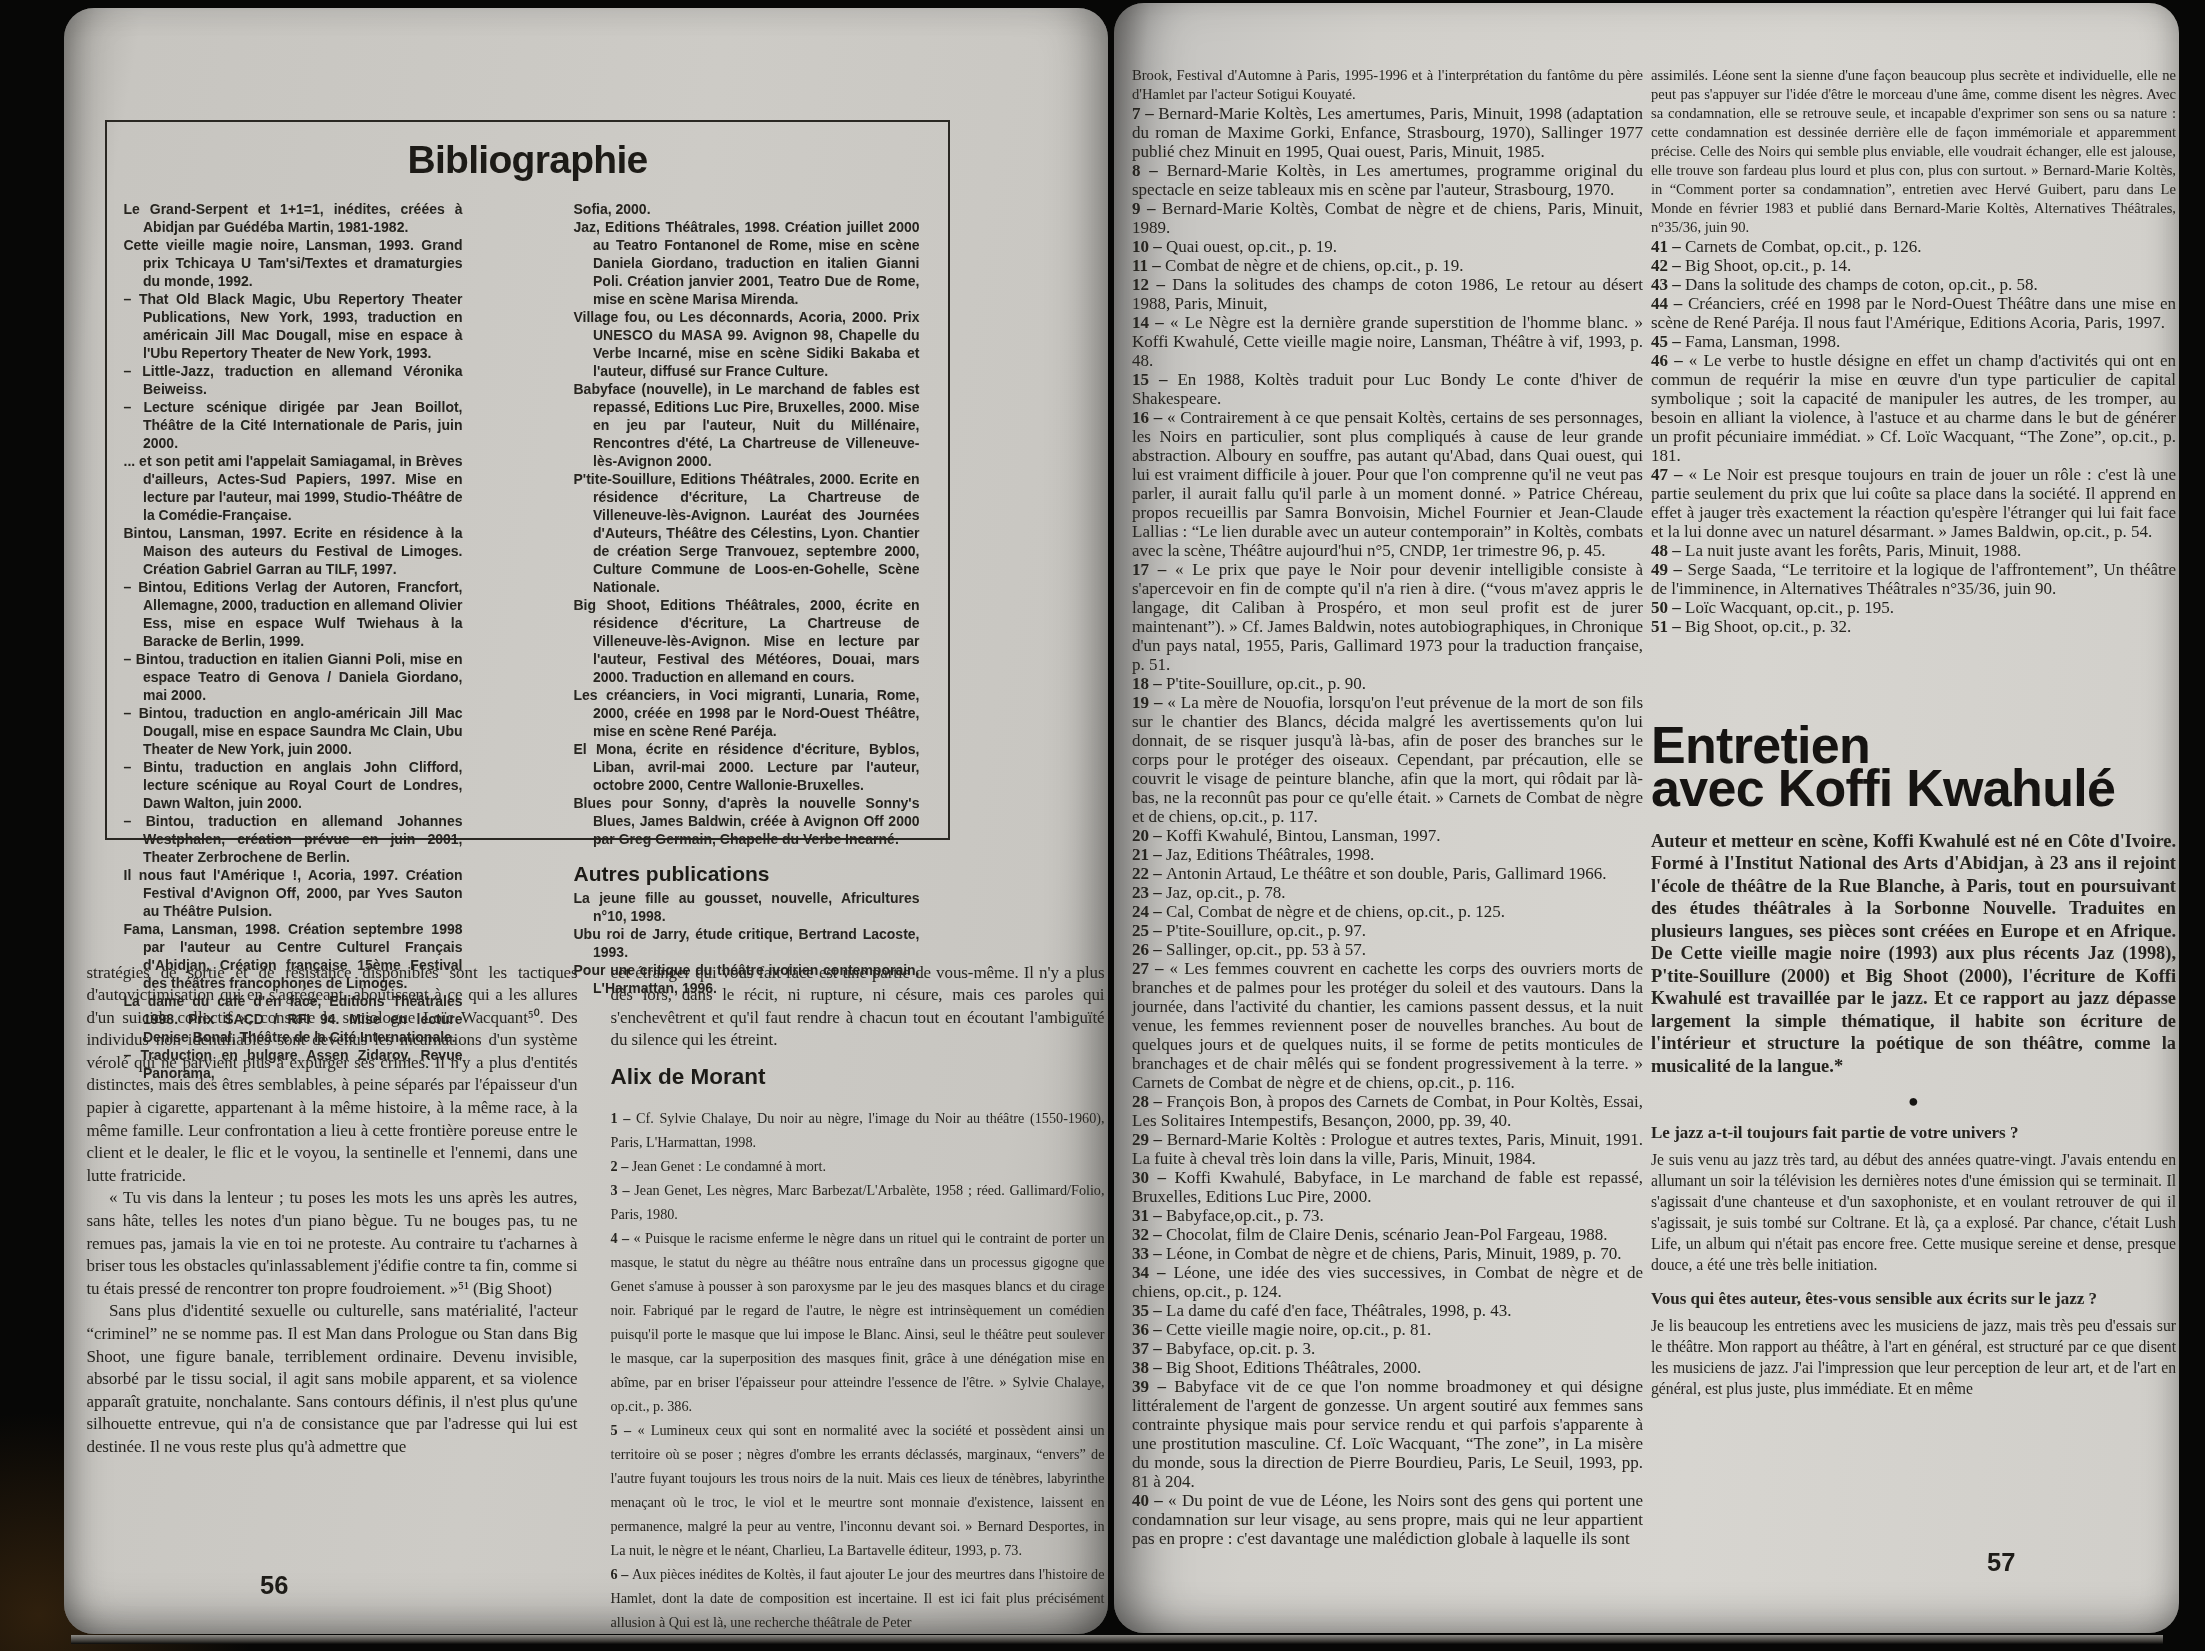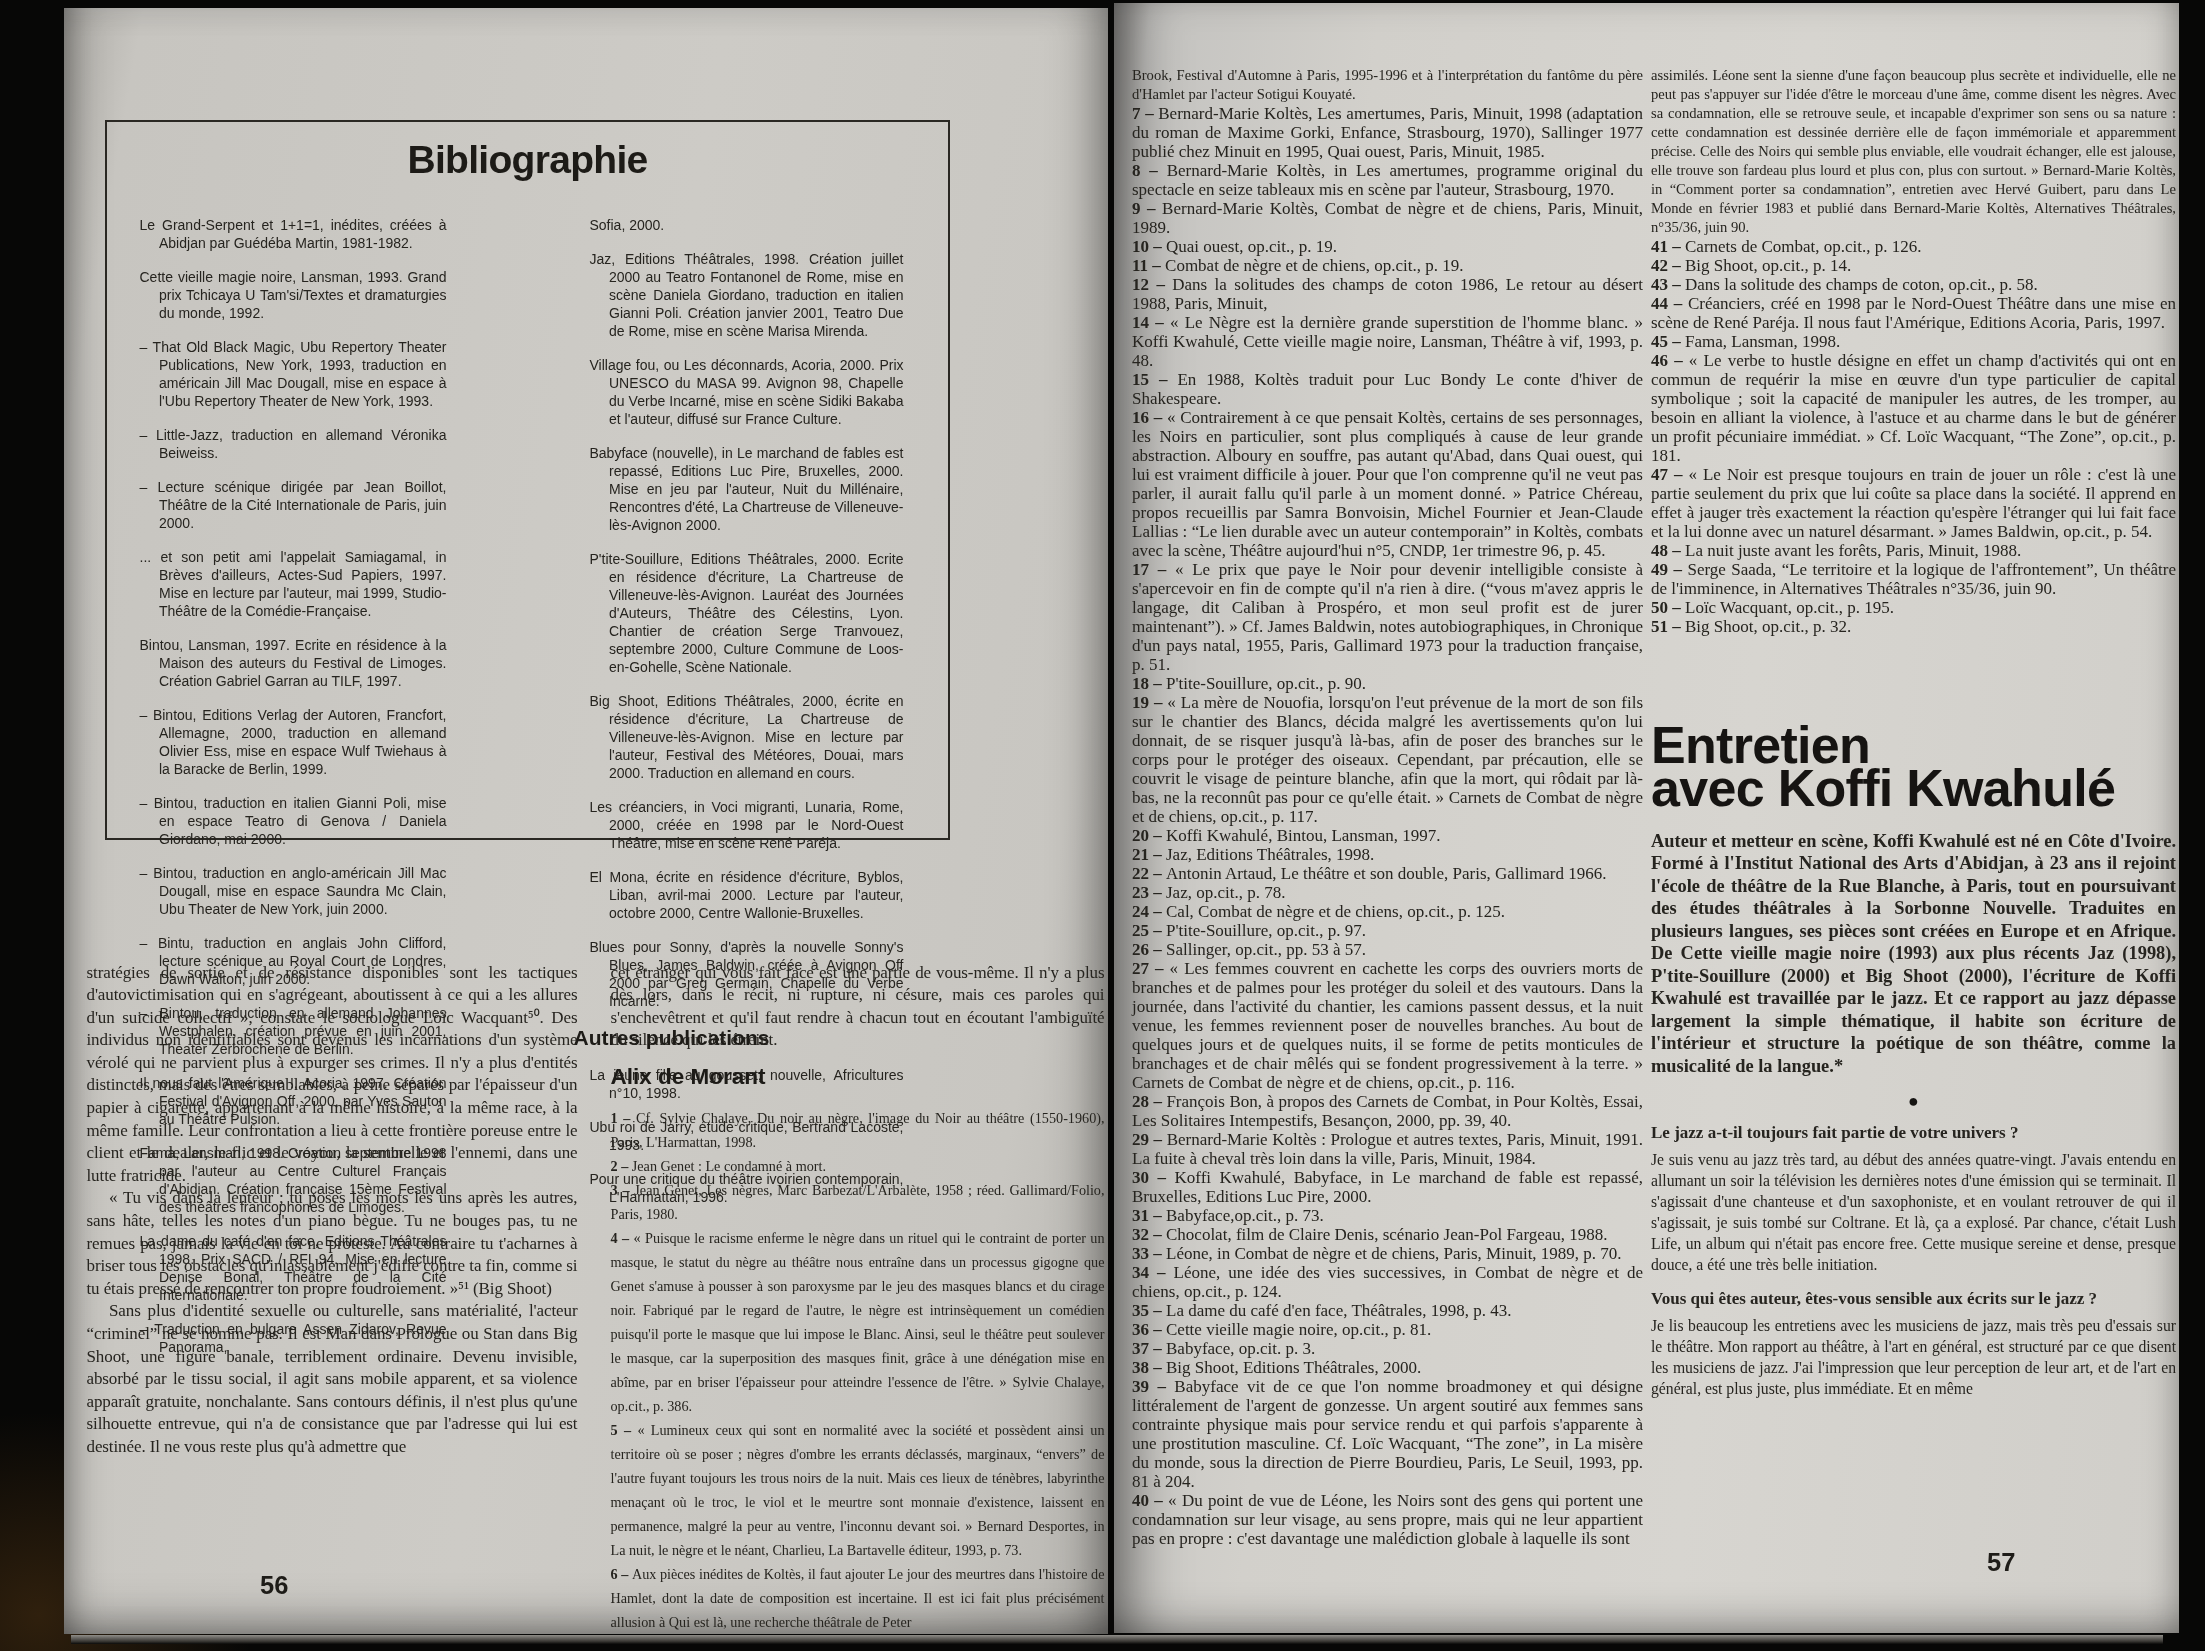--- a/index.html
+++ b/index.html
@@ -1,34 +1,34 @@
 <!DOCTYPE html>
 <html style="font-size:12px"><head>
 <meta charset="utf-8">
 <style>
   html,body{margin:0;padding:0;background:#070706;width:2205px;height:1651px;overflow:hidden;}
   .canvas{position:relative;width:2205px;height:1651px;background:#070706;}
-  .page{position:absolute;overflow:hidden;color:#26241f;}
+  .page{position:absolute;overflow:hidden;color:#26241f;border-radius:30px;}
   .page-left{left:64px;top:7.5px;width:1044px;height:1626px;
     background:linear-gradient(100deg,#b0aea9 0%,#c7c5c0 6%,#cdcbc6 50%,#c8c6c1 86%,#b6b4af 100%);
     box-shadow:inset 22.5px 0 41px -22.5px rgba(0,0,0,.5), inset -36px 0 49px -26px rgba(0,0,0,.42), inset 0 -34px 45px -22.5px rgba(0,0,0,.35), inset 0 10.5px 15px -9px rgba(255,255,255,.25);}
   .page-right{left:1114px;top:3px;width:1065px;height:1630px;
     background:linear-gradient(95deg,#a5a3a0 0%,#c4c3c0 3%,#d2d0cb 22%,#d7d5d0 58%,#d0cec9 100%);
     box-shadow:inset 45px 0 56px -30px rgba(0,0,0,.5), inset 0 -30px 41px -22.5px rgba(0,0,0,.3), inset -21px 0 34px -19px rgba(0,0,0,.28);}
   .edge-strip{position:absolute;left:71px;top:1635px;width:2092px;height:9px;background:linear-gradient(#8f8d88,#3a3834 70%,#0a0a09);}
   .tint{position:absolute;left:0;top:1410px;width:255px;height:241px;background:radial-gradient(ellipse at 15% 85%,rgba(96,62,22,.45),rgba(0,0,0,0) 70%);}
 
   
   .bib-box{position:absolute;left:41px;top:112px;width:845px;height:720px;border:2.2px solid #2a2823;
     padding:6px 16.5px;box-sizing:border-box;font-family:"Liberation Sans",sans-serif;}
   .bib-title{text-align:center;font-size:39px;font-weight:bold;margin:10.5px 0 18px;letter-spacing:-0.7px;color:#1d1b17;}
   .bib-cols{display:flex;gap:111px;}
   .bib-col1{width:339px;flex:0 0 339px;}
   .bib-col2{width:346px;flex:0 0 346px;}
-  .bib-entry{margin:16px;font-size:14px;line-height:18px;text-align:justify;padding-left:19.5px;text-indent:-19.5px;}
+  .bib-entry{margin:0;font-size:14px;line-height:18px;text-align:justify;padding-left:19.5px;text-indent:-19.5px;font-weight:bold;}
   .autres-title{font-size:21px;font-weight:bold;margin:13.5px 0 3px;color:#1d1b17;}
 
   
   .body-section{position:absolute;left:22.5px;top:954px;width:1011px;display:flex;gap:33px;font-family:"Liberation Serif",serif;}
   .body-col1{width:491px;flex:0 0 491px;}
   .body-col2{width:494px;flex:0 0 494px;}
   .bp{margin:0;font-size:17px;line-height:22.6px;text-align:justify;letter-spacing:-0.1px;}
   .bp.indent{text-indent:22.5px;}
   .signature{text-align:left;font-family:"Liberation Sans",sans-serif;font-weight:bold;font-size:22.5px;margin:12px 3px 16.5px 0;color:#1d1b17;}
   .footnotes .fn{margin:0;font-size:14.2px;line-height:24px;text-align:justify;}

